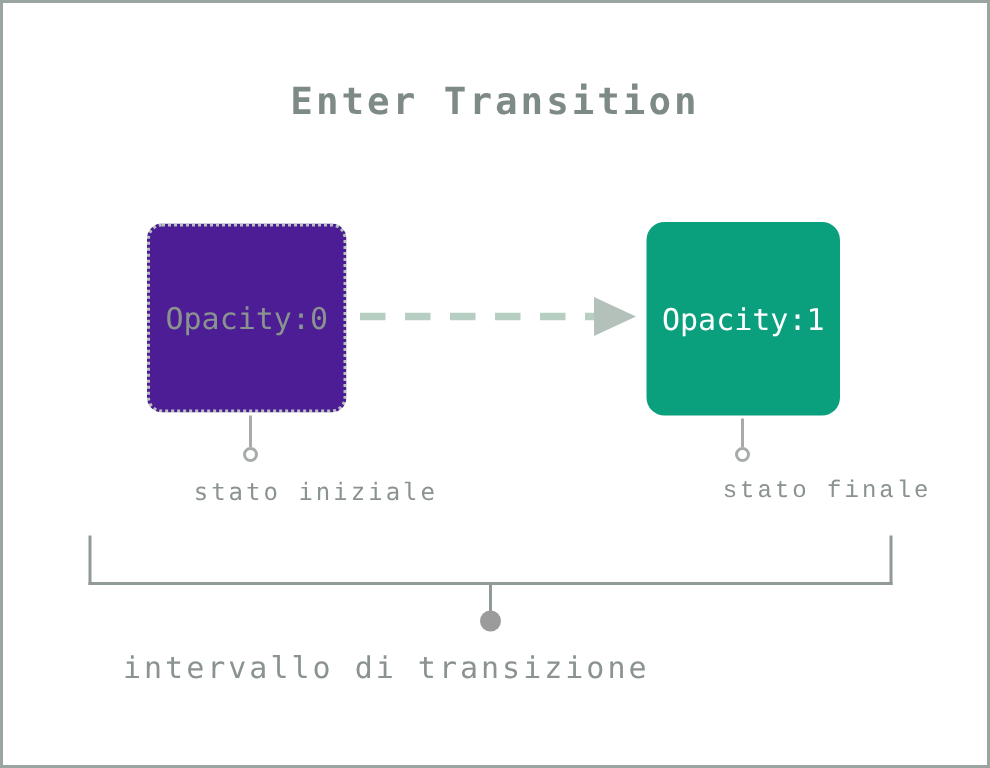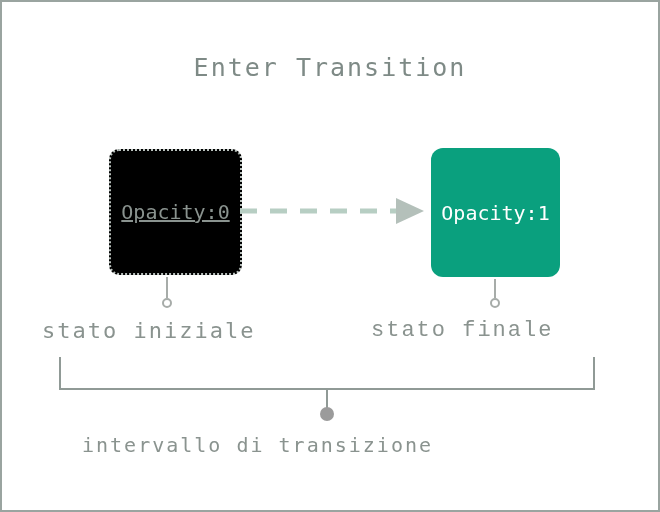--- a/index.html
+++ b/index.html
@@ -17,42 +17,41 @@
     overflow: hidden;
     font-family: "DejaVu Sans Mono", "Liberation Mono", monospace;
   }
   .title {
     position: absolute;
     left: 0;
     top: 51px;
     width: 100%;
     text-align: center;
     font-size: 25px;
-    font-weight: normal;
+    font-weight: bold;
     letter-spacing: 2px;
     color: #7e8a86;
   }
   .state-box {
     position: absolute;
     display: flex;
     align-items: center;
     justify-content: center;
     font-size: 20px;
     box-sizing: border-box;
   }
   .state-box.initial {
-    left: 107px;
+    left: 96px;
     top: 147px;
     width: 133px;
     height: 126px;
     border: 2px dotted #b9c1bd;
     border-radius: 10px;
     color: #8a938f;
-    background: #000000;
-    text-decoration: underline;
+    background: #4c1d95;
   }
   .state-box.final {
     left: 429px;
     top: 146px;
     width: 129px;
     height: 129px;
     border: none;
     border-radius: 12px;
     color: #ffffff;
   }
@@ -77,22 +76,22 @@
     box-sizing: border-box;
     border: 2px solid #a7aca9;
     border-radius: 50%;
     background: #ffffff;
   }
   .circle-left  { left: 160px; top: 296px; }
   .circle-right { left: 488px; top: 296px; }
   .state-label {
     position: absolute;
     width: 250px;
-    text-align: left;
-    font-size: 22px;
+    text-align: right;
+    font-size: 16px;
     letter-spacing: 2px;
     color: #8a938f;
   }
   .label-left  { left: 40px;  top: 316px; }
   .label-right { left: 369px; top: 316px; font-family: Liberation Mono, monospace; }
   .bracket {
     position: absolute;
     left: 57px;
     top: 355px;
     width: 536px;

